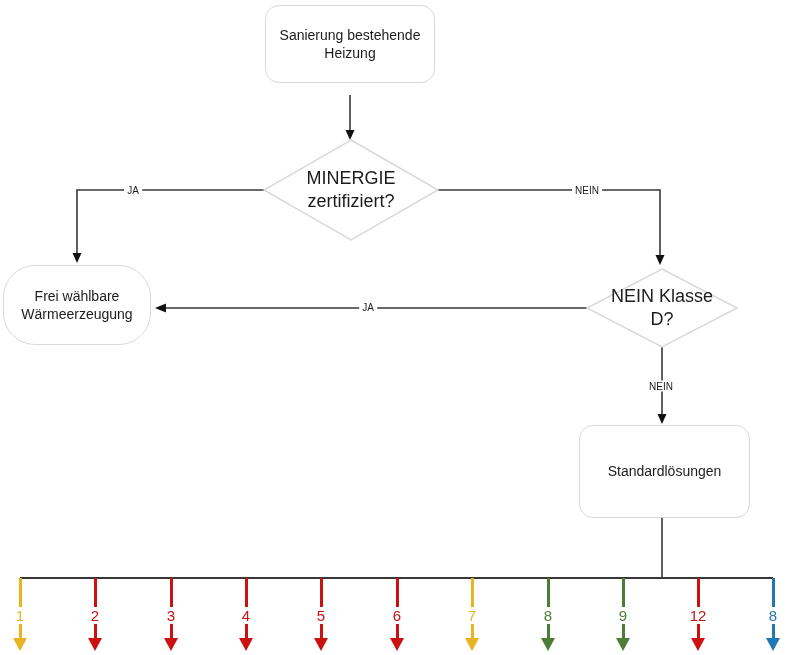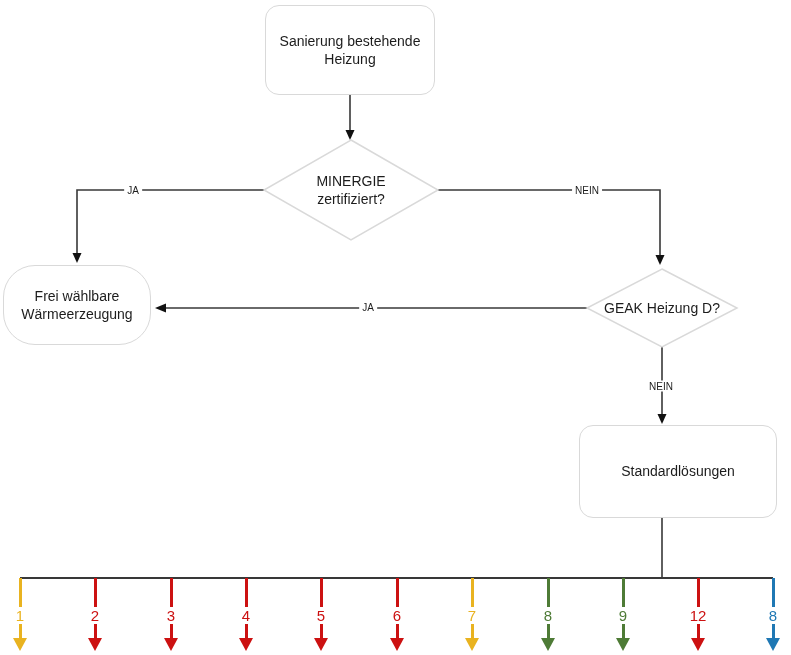--- a/index.html
+++ b/index.html
@@ -20,21 +20,21 @@
     display:flex;align-items:center;justify-content:center;
     text-align:center;
     font-size:14px;line-height:1.3;
     box-sizing:border-box;
     padding:4px 10px;
   }
   .diamond-label{
     position:absolute;
     transform:translate(-50%,-50%);
     text-align:center;
-    font-size:14px;line-height:1.3;
+    font-size:18px;line-height:1.3;
   }
   .edge-label{
     position:absolute;
     transform:translate(-50%,-50%);
     background:#ffffff;
     padding:0 3px;
     font-size:10px;
   }
   .barrow{position:absolute;top:578px;width:0;}
   .bline{
@@ -85,33 +85,33 @@
       <polygon points="660,265 655.5,255 664.5,255"></polygon>
       <polygon points="155,308 166,303.5 166,312.5"></polygon>
       <polygon points="662,424 657.5,414 666.5,414"></polygon>
     </g>
     <g fill="#ffffff" stroke="#d9d9d9" stroke-width="1.5">
       <polygon points="351,140 438,190 351,240 264,190"></polygon>
       <polygon points="662,269 737,308 662,347 587,308"></polygon>
     </g>
   </svg>
 
-  <div class="node" style="left:265px;top:5px;width:170px;height:90px;">
+  <div class="node" style="left:265px;top:5px;width:170px;height:78px;">
     <span>Sanierung bestehende Heizung</span>
   </div>
 
   <div class="diamond-label" style="left:351px;top:190px;width:110px;">MINERGIE zertifiziert?</div>
 
   <div class="node" style="left:3px;top:265px;width:148px;height:80px;border-radius:32px;">
     <span>Frei wählbare Wärmeerzeugung</span>
   </div>
 
-  <div class="diamond-label" style="left:662px;top:308px;width:130px;">GEAK Heizung D?</div>
+  <div class="diamond-label" style="left:662px;top:308px;width:130px;">NEIN Klasse D?</div>
 
-  <div class="node" style="left:579px;top:425px;width:198px;height:93px;">
+  <div class="node" style="left:579px;top:425px;width:171px;height:93px;">
     <span>Standardlösungen</span>
   </div>
 
   <span class="edge-label" style="left:133px;top:190px;">JA</span>
   <span class="edge-label" style="left:587px;top:190px;">NEIN</span>
   <span class="edge-label" style="left:368px;top:307px;">JA</span>
   <span class="edge-label" style="left:661px;top:386px;">NEIN</span>
 
   <div class="barrow" style="left: 20px; color: rgb(233, 179, 32);">
     <div class="bline"></div>

